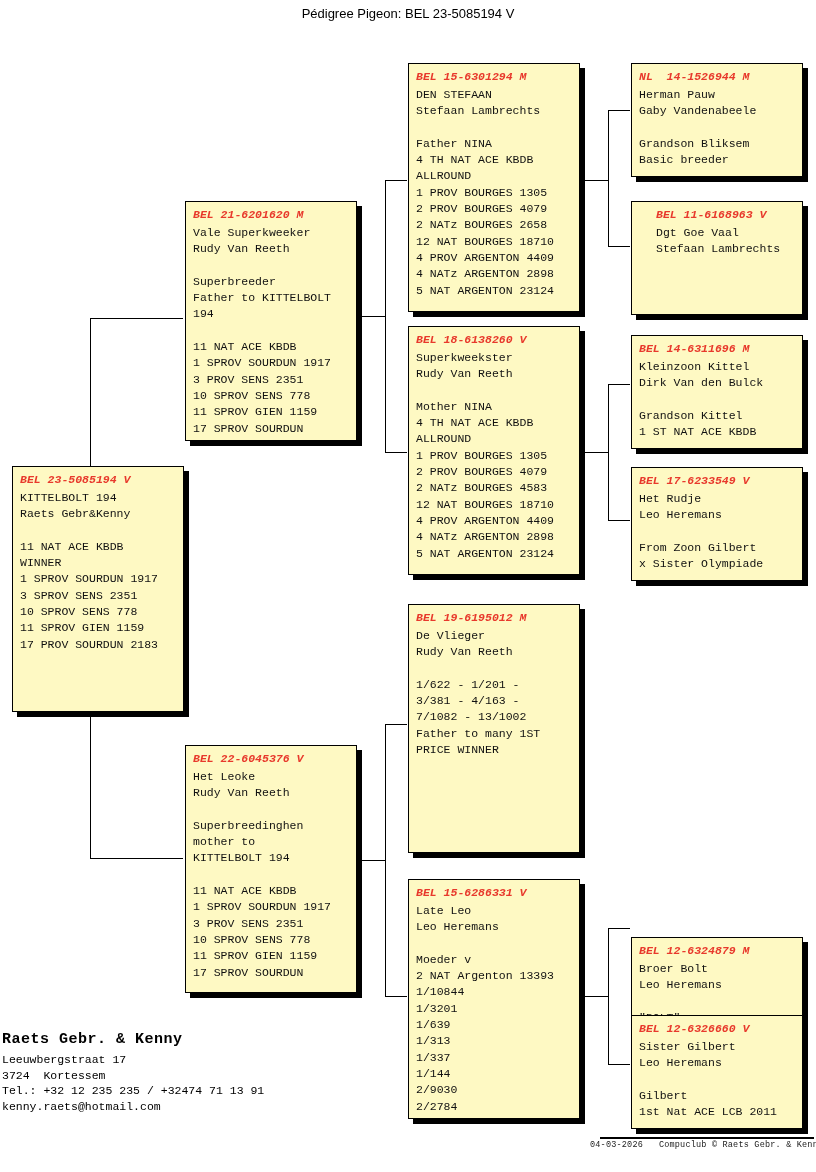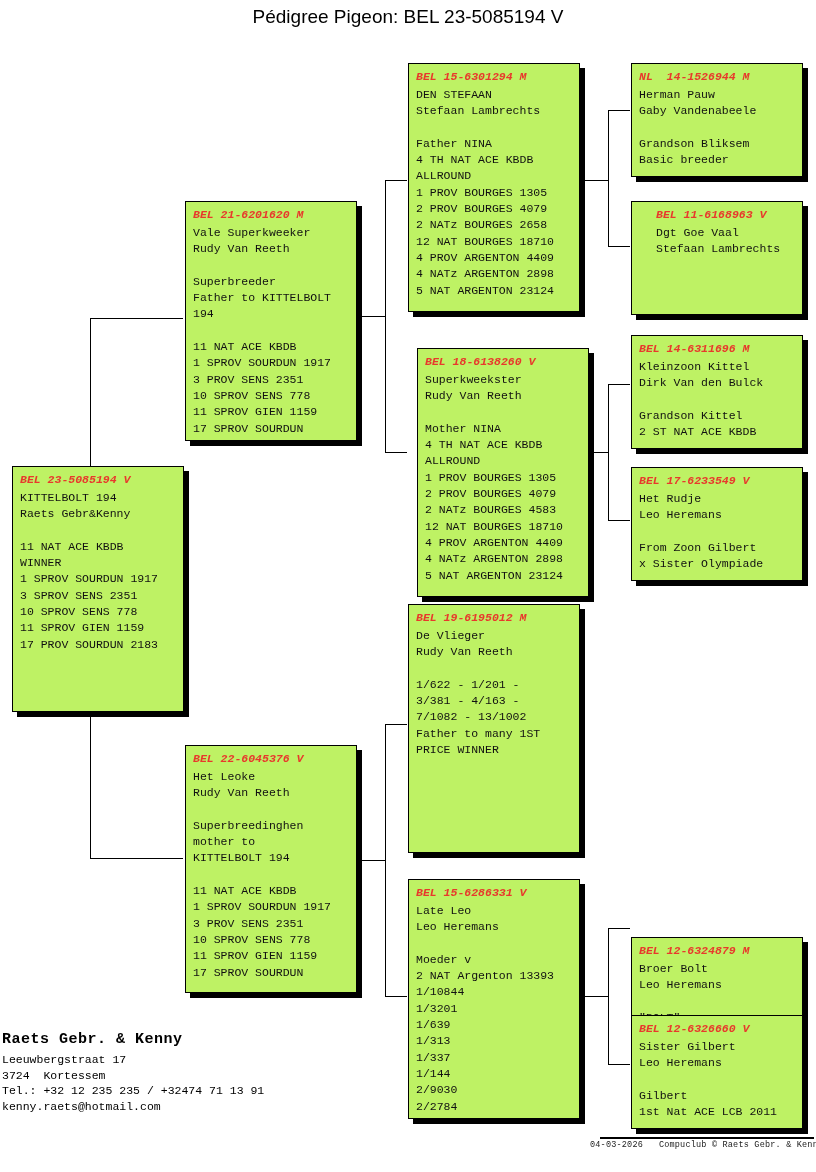--- a/index.html
+++ b/index.html
@@ -5,26 +5,26 @@
   html,body{margin:0;padding:0;background:#ffffff;}
   body{
     width:816px;height:1172px;position:relative;overflow:hidden;
     font-family:"Liberation Mono","DejaVu Sans Mono",monospace;
     color:#000000;
   }
   
   #page-title{
     position:absolute;left:0;top:6px;width:816px;text-align:center;
     font-family:"Liberation Sans","DejaVu Sans",sans-serif;
-    font-size:19px;font-weight:400;color:#000;letter-spacing:0px;
+    font-size:13px;font-weight:400;color:#000;letter-spacing:0px;
   }
   
   .pbox{
     position:absolute;
-    background:#bef264;
+    background:#fef9c3;
     border:1px solid #000000;
     box-sizing:border-box;
     box-shadow:5px 5px 0 0 #000000;
     padding:5px 7px 4px 7px;
     overflow:hidden;
   }
   .pbox .ring{
     color:#e8392c;
     font-style:italic;
     font-weight:bold;
@@ -149,21 +149,21 @@
 ALLROUND
 1 PROV BOURGES 1305
 2 PROV BOURGES 4079
 2 NATz BOURGES 2658
 12 NAT BOURGES 18710
 4 PROV ARGENTON 4409
 4 NATz ARGENTON 2898
 5 NAT ARGENTON 23124</div>
 </div>
 
-<div class="pbox" style="left:408px;top:348px;width:172px;height:249px;margin-left:9px;">
+<div class="pbox" style="left:408px;top:326px;width:172px;height:249px;">
   <div class="ring">BEL 18-6138260 V</div>
   <div class="lines">Superkweekster
 Rudy Van Reeth
 
 Mother NINA
 4 TH NAT ACE KBDB
 ALLROUND
 1 PROV BOURGES 1305
 2 PROV BOURGES 4079
 2 NATz BOURGES 4583
@@ -216,21 +216,21 @@
   <div class="lines">Dgt Goe Vaal
 Stefaan Lambrechts</div>
 </div>
 
 <div class="pbox" style="left:631px;top:335px;width:172px;height:114px;">
   <div class="ring">BEL 14-6311696 M</div>
   <div class="lines">Kleinzoon Kittel
 Dirk Van den Bulck
 
 Grandson Kittel
-2 ST NAT ACE KBDB</div>
+1 ST NAT ACE KBDB</div>
 </div>
 
 <div class="pbox" style="left:631px;top:467px;width:172px;height:114px;">
   <div class="ring">BEL 17-6233549 V</div>
   <div class="lines">Het Rudje
 Leo Heremans
 
 From Zoon Gilbert
 x Sister Olympiade</div>
 </div>

